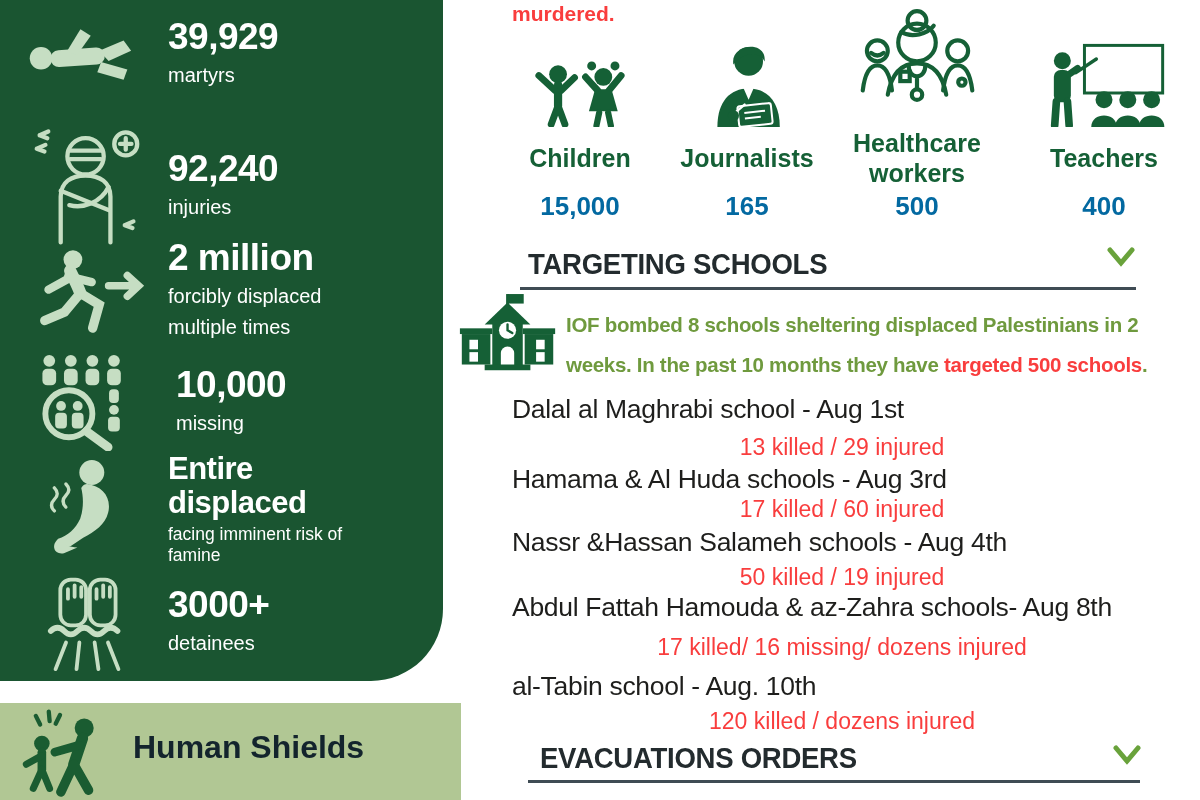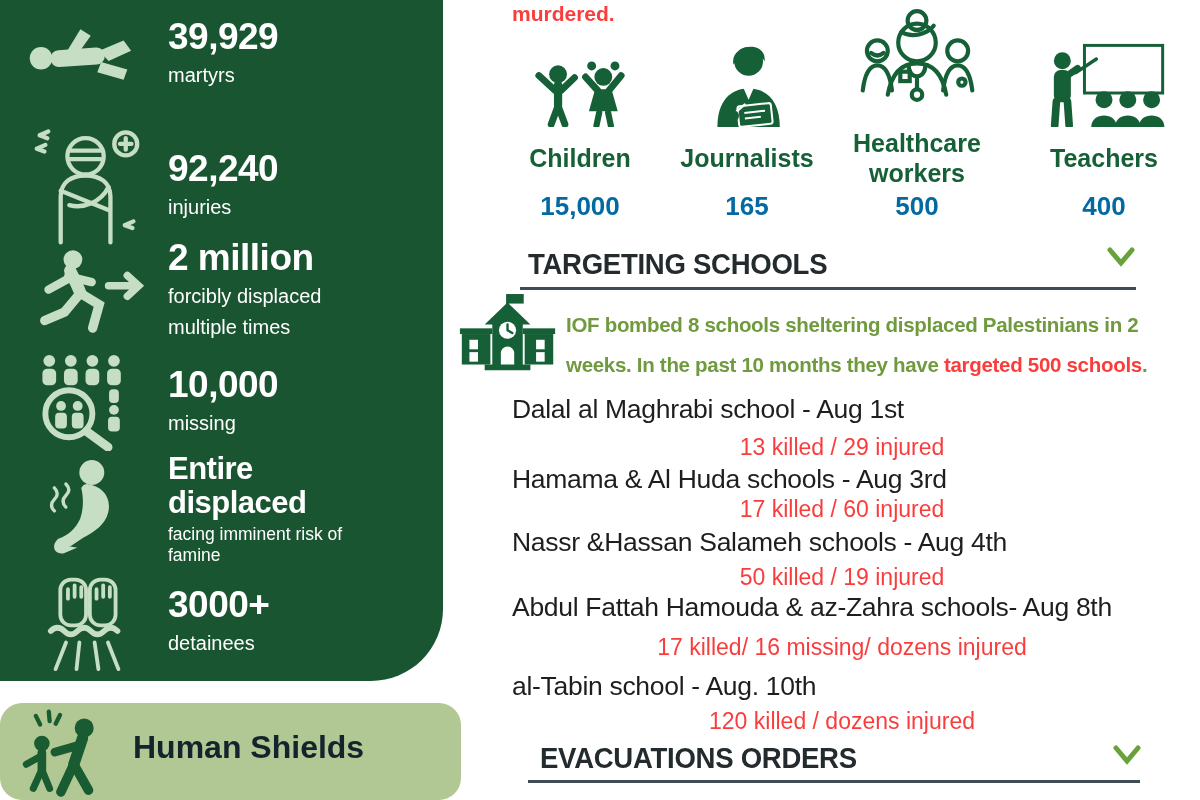--- a/index.html
+++ b/index.html
@@ -10,29 +10,29 @@
   .sidebar{position:absolute;left:0;top:0;width:443px;height:681px;background:#1a5531;
            border-bottom-right-radius:72px;}
   .stat{position:absolute;left:26px;display:flex;align-items:center;}
   .stat .iconbox{width:122px;display:flex;justify-content:center;align-items:center;flex:0 0 122px;}
   .stat .txt{margin-left:20px;color:#ffffff;}
   .stat .val{font-weight:bold;font-size:37px;line-height:1.05;letter-spacing:-0.5px;}
   .stat .lab{font-size:20px;line-height:1.5;margin-top:3px;white-space:pre-line;}
   .stat1{top:2px;height:104px;}
   .stat2{top:124px;height:124px;}
   .stat3{top:236px;height:110px;}
-  .stat4{top:352px;height:100px;}
+  .stat4{top:352px;height:100px;gap:8px;}
   .stat5{top:448px;height:122px;}
   .stat6{top:572px;height:100px;}
   .stat5 .val{font-size:31px;width:180px;line-height:1.08;}
   .stat5 .lab{font-size:17.5px;width:215px;line-height:1.2;margin-top:5px;}
   .stat3 .lab{line-height:1.55;}
 
   
-  .band{position:absolute;left:0;top:703px;width:461px;height:97px;background:#b1c794;border-radius:22px;}
+  .band{position:absolute;left:0;top:703px;width:461px;height:97px;background:#b1c794;}
   .band .hs-label{position:absolute;left:133px;top:26px;font-size:32px;font-weight:bold;color:#13242d;}
   .band svg{position:absolute;left:22px;top:6px;}
 
   
   .murdered{position:absolute;left:512px;top:2px;font-size:21px;font-weight:bold;color:#f93d3d;}
   .group{position:absolute;top:0;text-align:center;}
   .group .iconbox{height:127px;display:flex;align-items:flex-end;justify-content:center;}
   .group .glabel{min-height:62px;display:flex;align-items:center;justify-content:center;
                  font-size:25px;font-weight:bold;color:#156036;line-height:1.2;}
   .group .gcount{font-size:26px;font-weight:bold;color:#0369a1;margin-top:2px;}

